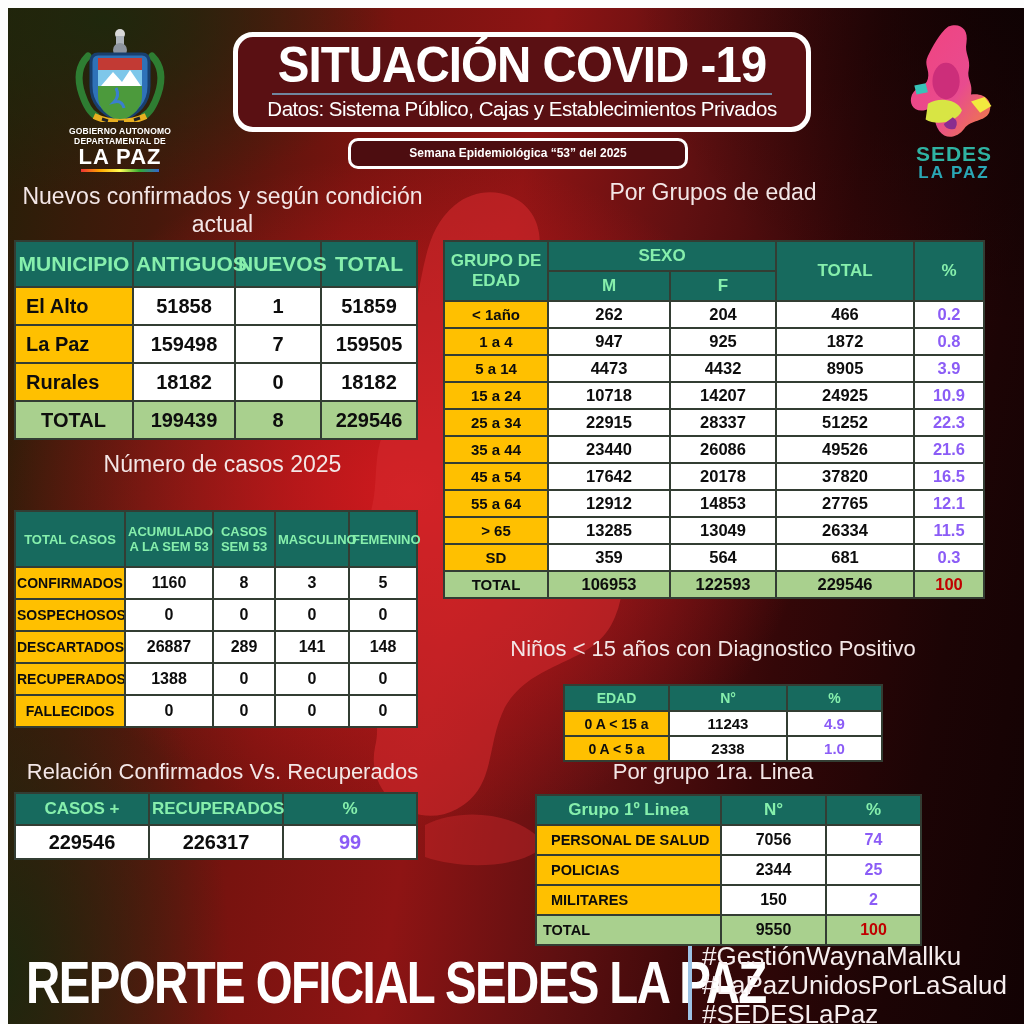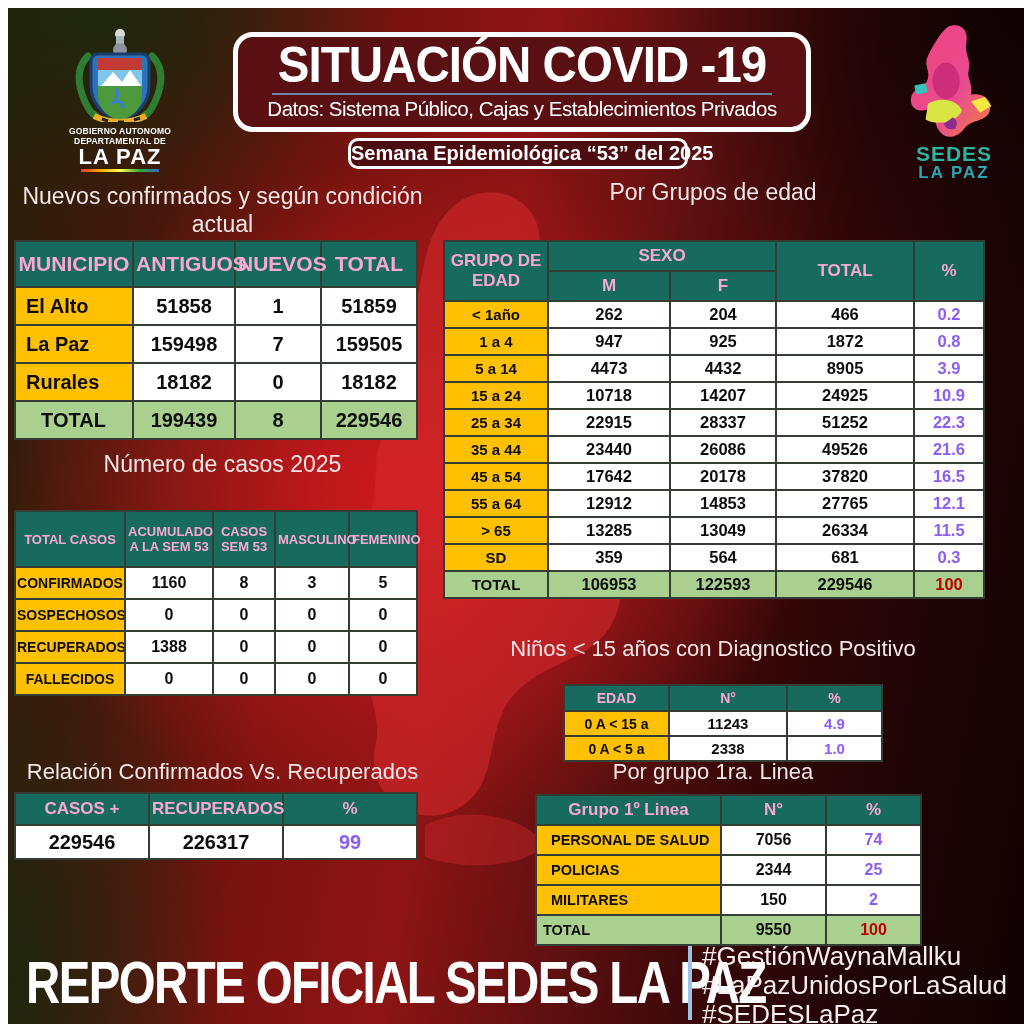--- a/index.html
+++ b/index.html
@@ -19,40 +19,40 @@
   .layer{position:absolute;z-index:2;}
 
   
   .banner{left:233px;top:32px;width:578px;height:100px;background:#5a1013;border:5px solid #fff;
     border-radius:20px;box-sizing:border-box;text-align:center;color:#fff;}
   .banner .t{font-size:50px;font-weight:bold;white-space:nowrap;letter-spacing:-1px;
     transform:scaleX(.95);transform-origin:center;line-height:56px;margin-top:0px;}
   .banner .rule{width:88%;height:2px;background:#70869f;margin:0 auto 2px auto;}
   .banner .s{font-size:20.5px;white-space:nowrap;letter-spacing:-.5px;}
   .weekbox{left:348px;top:138px;width:340px;height:31px;background:#4d0d10;border:3px solid #fff;
-    border-radius:10px;box-sizing:border-box;color:#fff;font-size:20px;font-weight:bold;
+    border-radius:10px;box-sizing:border-box;color:#fff;font-size:12px;font-weight:bold;
     text-align:center;line-height:25px;white-space:nowrap;}
 
   
   .govlogo{left:55px;top:26px;width:130px;text-align:center;color:#fff;}
   .govlogo .cap{font-size:8.5px;font-weight:bold;line-height:10px;letter-spacing:.2px;}
   .govlogo .big{font-size:22px;font-weight:bold;letter-spacing:1px;line-height:22px;}
   .govlogo .wiph{height:3px;width:78px;margin:1px auto 0 auto;
     background:linear-gradient(to right,#e33 0%,#fa0 25%,#ff5 50%,#3a3 75%,#36c 100%);}
 
   
   .sedeslogo{left:893px;top:22px;width:122px;text-align:center;}
   .sedeslogo .l1{color:#2fb3a3;font-weight:bold;font-size:21px;letter-spacing:1px;line-height:20px;}
   .sedeslogo .l2{color:#2aa7b5;font-weight:bold;font-size:17px;letter-spacing:2px;line-height:17px;}
 
   .sec-title{color:#f3e6e6;text-align:center;font-size:23px;line-height:28px;z-index:2;}
 
   
   table.tbl{border-collapse:collapse;table-layout:fixed;background:#fff;z-index:2;position:absolute;}
-  .tbl th{background:#176a5e;color:#f9a8d4;font-weight:bold;border:2px solid #333d33;padding:2px;}
+  .tbl th{background:#176a5e;color:#86efac;font-weight:bold;border:2px solid #333d33;padding:2px;}
   .tbl td{border:2px solid #333d33;font-weight:bold;color:#0d0d0d;text-align:center;
     overflow:hidden;white-space:nowrap;}
   .tbl td.lbl{background:#ffc000;}
   .tbl td.num{background:#fff;}
   .tbl td.pct{background:#fff;color:#8b5cf6;}
   .tbl tr.total td{background:#a9d08e;}
   .tbl tr.total td.pct{color:#c00000;}
 
   .municipio{left:14px;top:240px;width:402px;}
   .municipio th{font-size:21px;height:40px;}
@@ -236,20 +236,27 @@
           <td class="num">5</td>
         </tr>
         <tr class="">
           <td class="lbl">SOSPECHOSOS</td>
           <td class="num">0</td>
           <td class="num">0</td>
           <td class="num">0</td>
           <td class="num">0</td>
         </tr>
         <tr class="">
+          <td class="lbl">DESCARTADOS</td>
+          <td class="num">26887</td>
+          <td class="num">289</td>
+          <td class="num">141</td>
+          <td class="num">148</td>
+        </tr>
+        <tr class="">
           <td class="lbl">RECUPERADOS</td>
           <td class="num">1388</td>
           <td class="num">0</td>
           <td class="num">0</td>
           <td class="num">0</td>
         </tr>
         <tr class="">
           <td class="lbl">FALLECIDOS</td>
           <td class="num">0</td>
           <td class="num">0</td>

